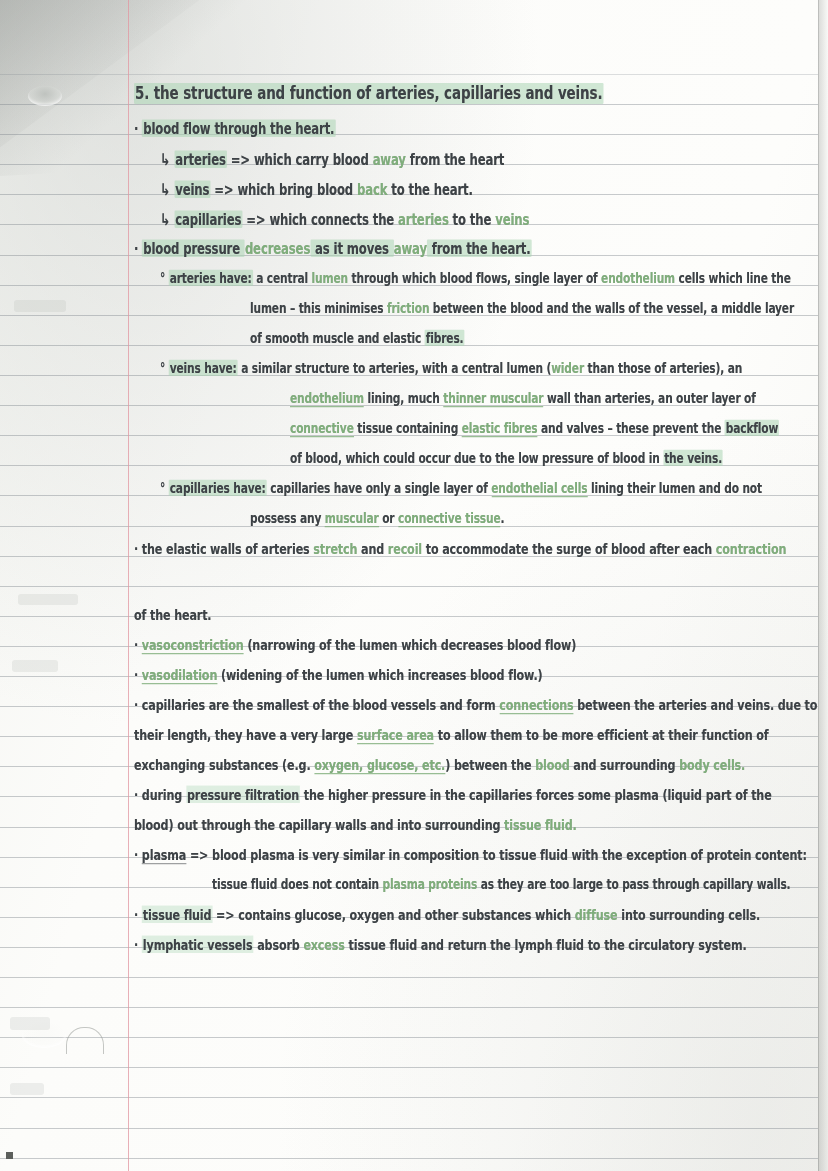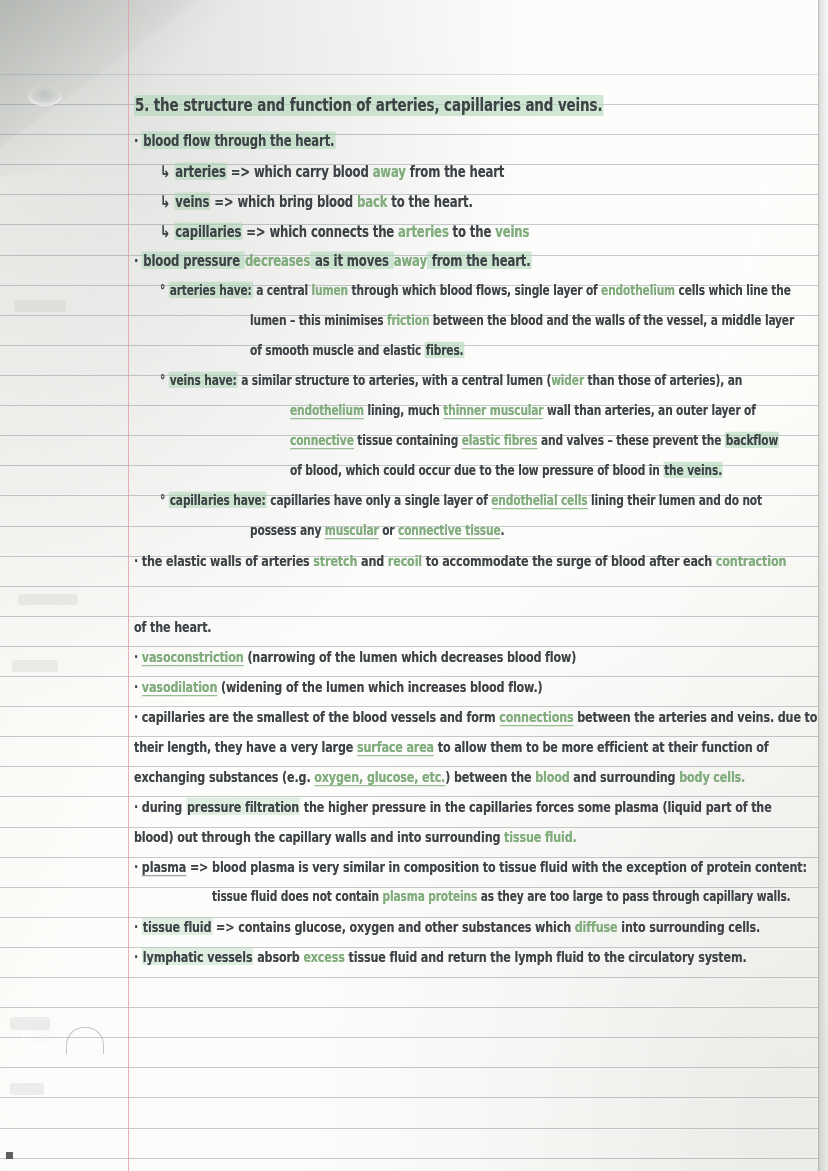--- a/index.html
+++ b/index.html
@@ -61,21 +61,21 @@
     border:0;}
   .hole-arc{
     position:absolute;left:66px;top:1027px;width:36px;height:26px;
     border:1px solid rgba(150,154,150,.55);
     border-bottom:none;border-radius:18px 18px 0 0;
   }
   .smudge{position:absolute;background:rgba(176,180,176,.20);border-radius:3px;pointer-events:none;}
   .ink-dot{position:absolute;width:7px;height:7px;background:#5c5f5c;}
   
   .ink{
-    position:absolute;left:0;top:12px;width:828px;height:977px;
+    position:absolute;left:0;top:0;width:828px;height:977px;
   }
   .ln{
     position:absolute;
     white-space:nowrap;
     color:#3d4246;
     font-size:13.4px;
     letter-spacing:-.15px;
     font-weight:700;
     font-stretch:condensed;
     transform:scaleY(1.16) scaleX(.97);

